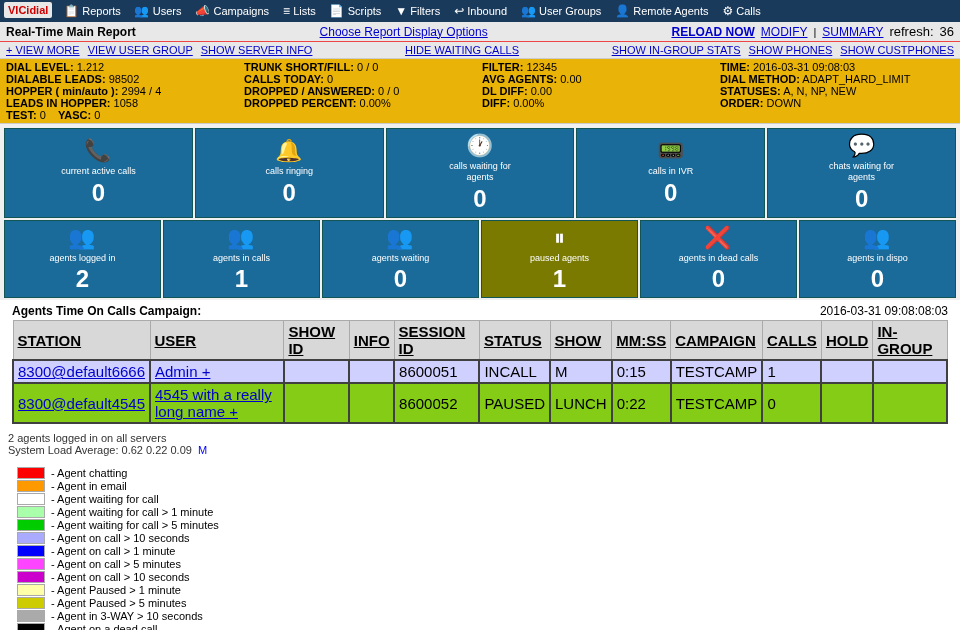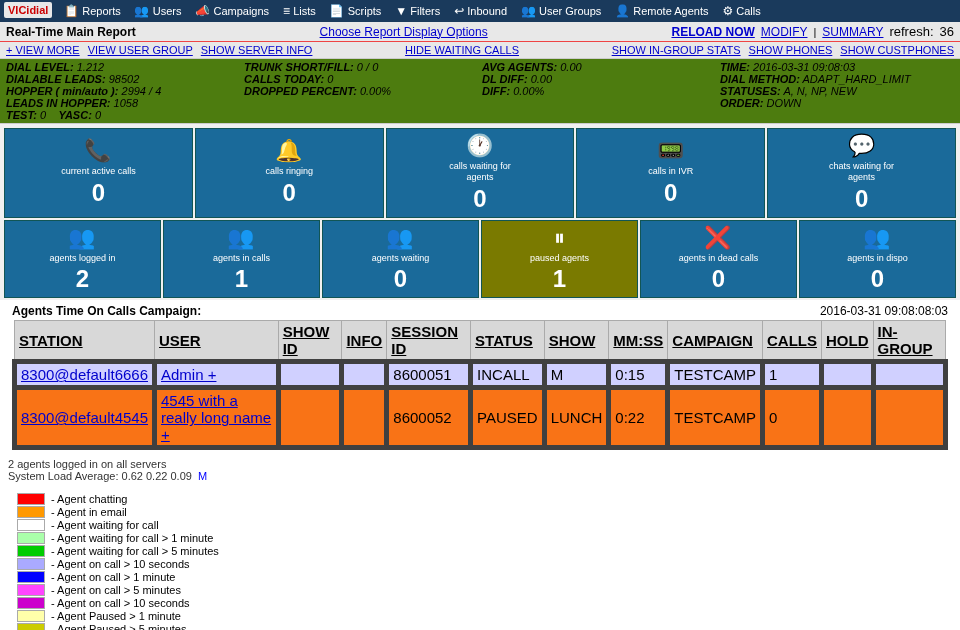--- a/index.html
+++ b/index.html
@@ -97,25 +97,25 @@
     }
     .data-table th {
       background: #d8d8d8;
       border: 1px solid #aaa;
       padding: 2px 4px;
       text-align: left;
       font-weight: bold;
     }
     .data-table th.ul { text-decoration: underline; cursor: pointer; }
     .data-table td {
-      border: 5px solid #404040;
+      border: 2px solid #404040;
       padding: 2px 4px;
     }
     .row-incall { background: #d0d0ff; }
-    .row-paused { background: #f97316; }
+    .row-paused { background: #84cc16; }
 
     
     .legend-section {
       padding: 6px 8px;
       font-size: 11px;
       background: #fff;
     }
     .legend-item {
       display: flex;
       align-items: center;
@@ -204,38 +204,40 @@
   <span class="info-link">VIEW USER GROUP</span>
   <span class="info-link">SHOW SERVER INFO</span>
   <span style="flex:1"></span>
   <span class="info-link">HIDE WAITING CALLS</span>
   <span style="flex:1"></span>
   <span class="info-link">SHOW IN-GROUP STATS</span>
   <span class="info-link">SHOW PHONES</span>
   <span class="info-link">SHOW CUSTPHONES</span>
 </div>
 
-<div style="background:#4d7c0f; padding:2px 6px; font-size:11px; border-bottom:1px solid #ccc; display:grid; grid-template-columns:1fr 1fr 1fr 1fr; gap:0 4px;font-style:italic;">
+<div style="background:#eab308; padding:2px 6px; font-size:11px; border-bottom:1px solid #ccc; display:grid; grid-template-columns:1fr 1fr 1fr 1fr; gap:0 4px;">
   <div>
     <div><span class="sub-label">DIAL LEVEL:</span> <span>1.212</span></div>
     <div><span class="sub-label">DIALABLE LEADS:</span> <span>98502</span></div>
     <div><span class="sub-label">HOPPER ( min/auto ):</span> <span>2994 / 4</span></div>
     <div><span class="sub-label">LEADS IN HOPPER:</span> <span>1058</span></div>
     <div>
       <span class="sub-label">TEST:</span> <span>0</span>
       &nbsp;&nbsp;
       <span class="sub-label">YASC:</span> <span>0</span>
     </div>
   </div>
   <div>
     <div><span class="sub-label">TRUNK SHORT/FILL:</span> <span>0 / 0</span></div>
     <div><span class="sub-label">CALLS TODAY:</span> <span>0</span></div>
+    <div><span class="sub-label">DROPPED / ANSWERED:</span> <span>0 / 0</span></div>
     <div><span class="sub-label">DROPPED PERCENT:</span> <span>0.00%</span></div>
   </div>
   <div>
+    <div><span class="sub-label">FILTER:</span> <span>12345</span></div>
     <div><span class="sub-label">AVG AGENTS:</span> <span>0.00</span></div>
     <div><span class="sub-label">DL DIFF:</span> <span>0.00</span></div>
     <div><span class="sub-label">DIFF:</span> <span>0.00%</span></div>
   </div>
   <div>
     <div><span class="sub-label">TIME:</span> <span>2016-03-31 09:08:03</span></div>
     <div><span class="sub-label">DIAL METHOD:</span> <span>ADAPT_HARD_LIMIT</span></div>
     <div><span class="sub-label">STATUSES:</span> <span>A, N, NP, NEW</span></div>
     <div><span class="sub-label">ORDER:</span> <span>DOWN</span></div>
   </div>

